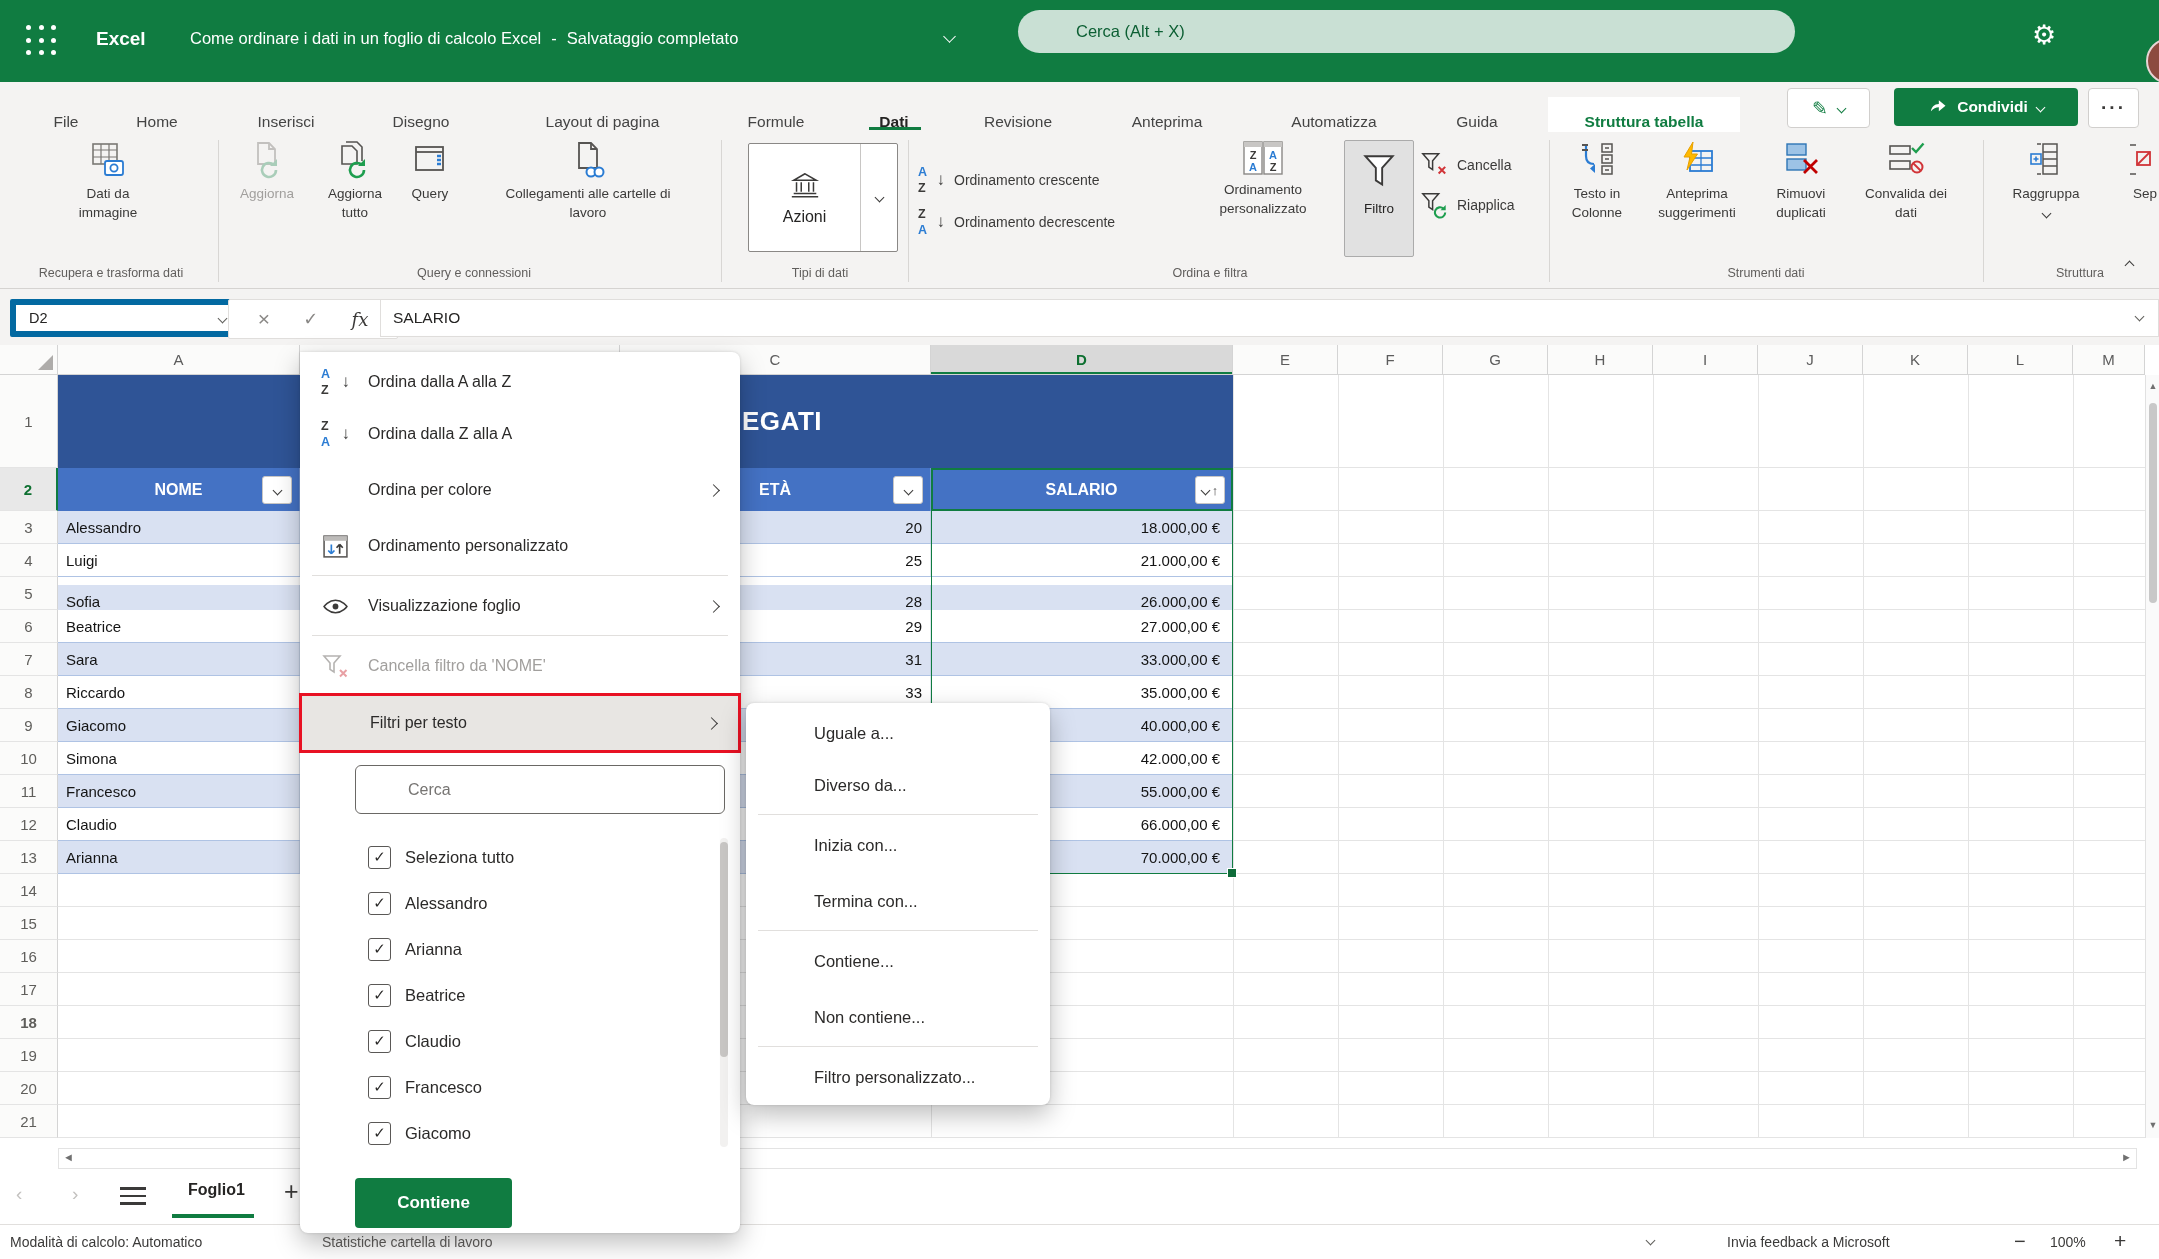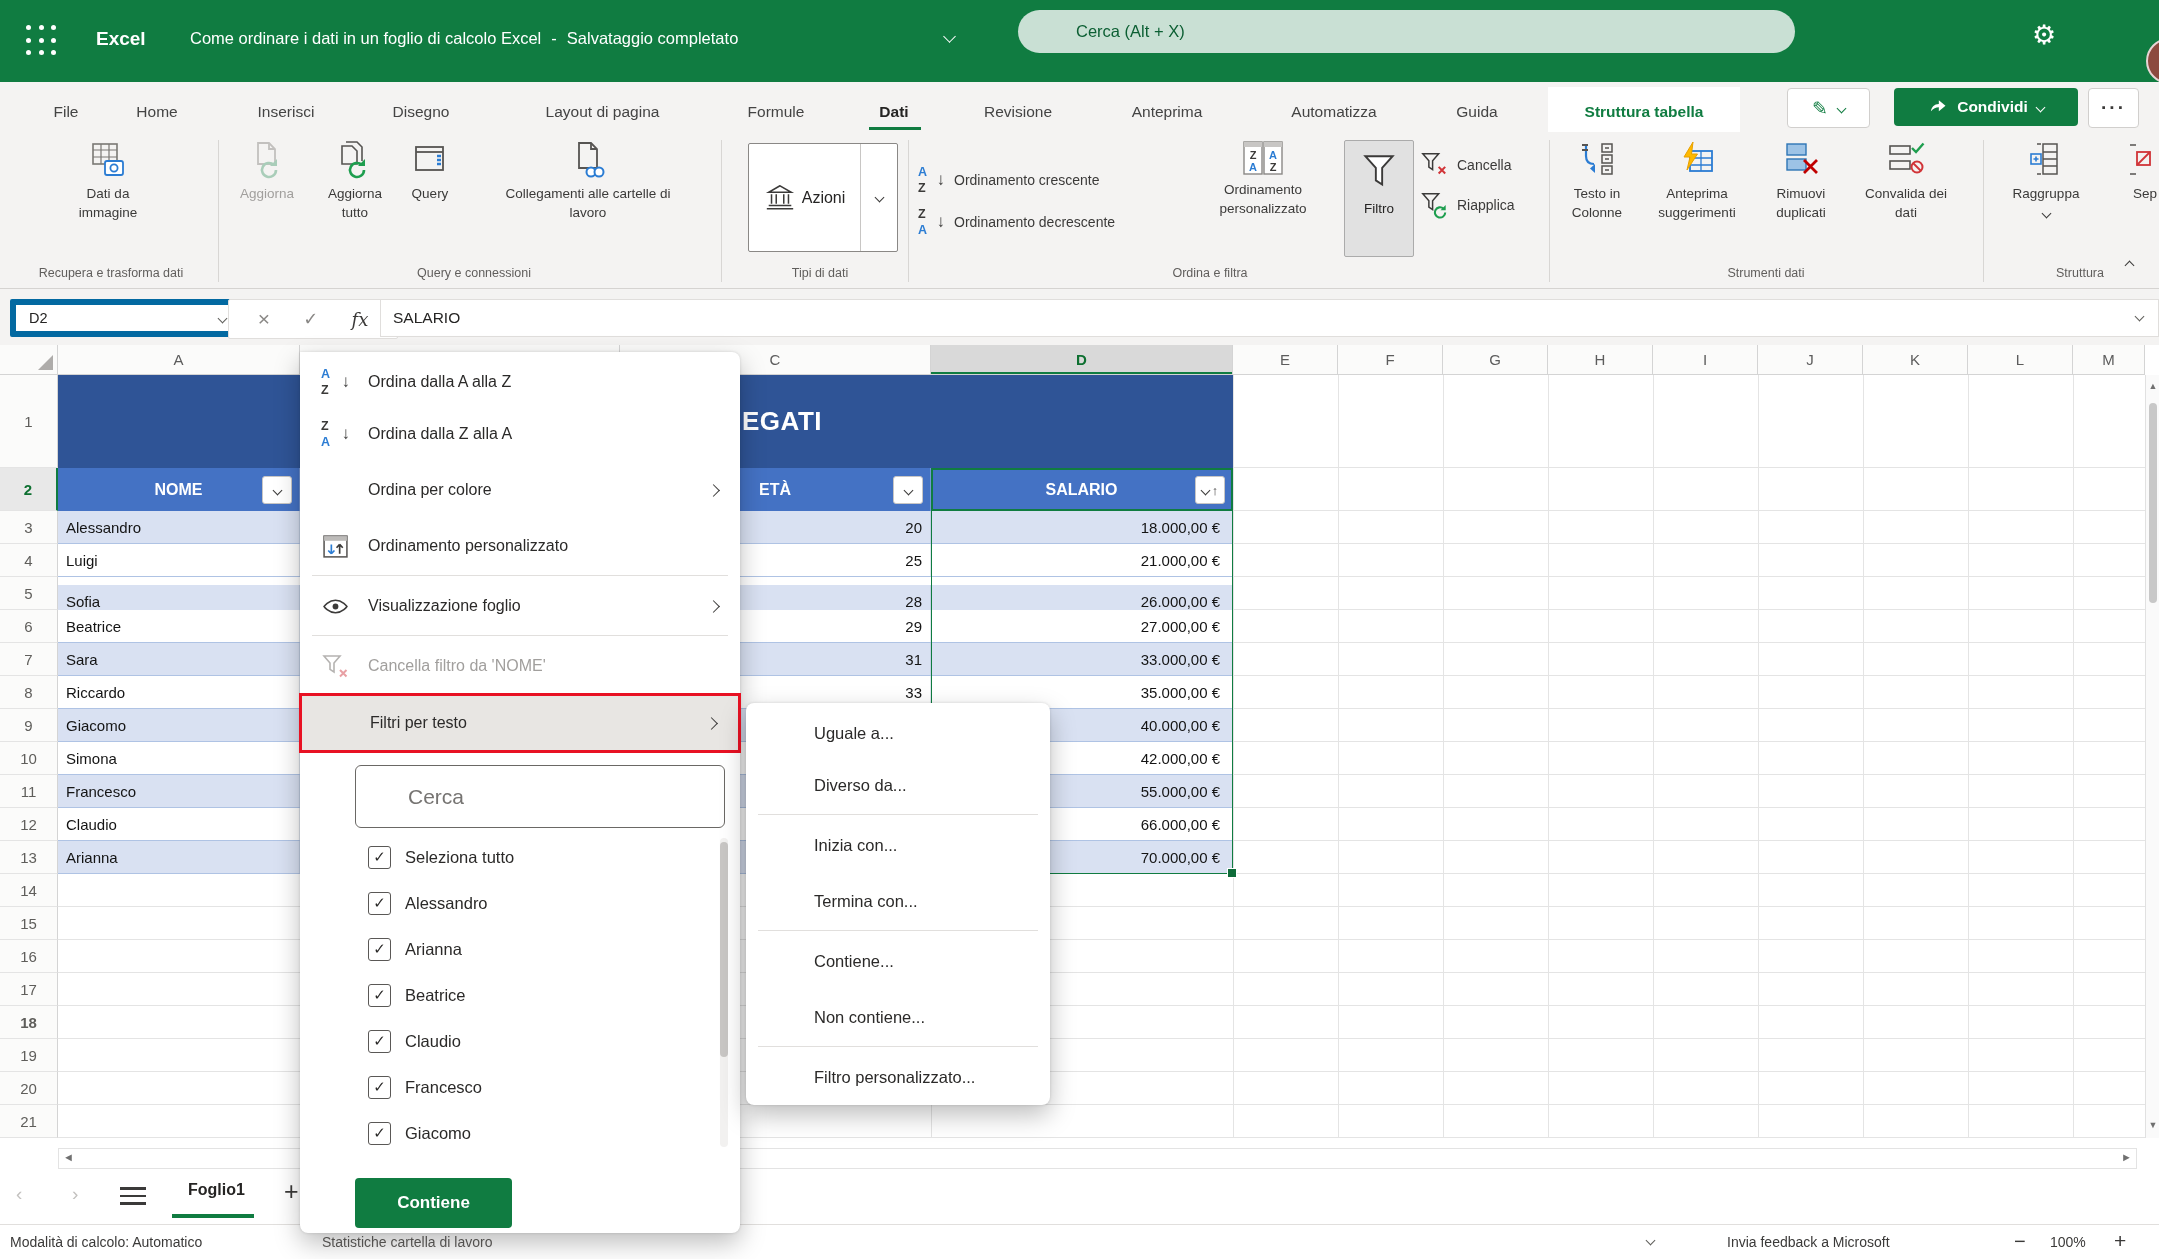--- a/index.html
+++ b/index.html
@@ -22,21 +22,21 @@
   #top-search{position:absolute;left:1018px;top:10px;width:777px;height:43px;background:#C9E0D4;
               border:none;border-radius:22px;color:#0C5F33;font-size:16.5px;padding:0 0 0 58px;
               font-family:"Liberation Sans",sans-serif;box-sizing:border-box;outline:none}
   #top-search::placeholder{color:#0C5F33;opacity:1}
   #top-mag{position:absolute;left:1036px;top:20px;width:22px;height:22px;color:#0C5F33}
   #gear{position:absolute;left:2032px;top:22px;color:#fff;font-size:27px;line-height:1}
   #avatar{position:absolute;left:2146px;top:38px;width:46px;height:46px;border-radius:50%;
           border:2px solid #E8D5D5;background:#8C4A3F;box-sizing:border-box}
   
   #tabrow{position:absolute;left:0;top:82px;width:2159px;height:50px;background:#F4F3F2}
-  .rtab{position:absolute;top:5px;height:50px;display:flex;align-items:center;justify-content:center;
+  .rtab{position:absolute;top:15px;height:50px;display:flex;align-items:center;justify-content:center;
         font-size:15.5px;color:#444;cursor:pointer;white-space:nowrap}
   .rtab.active{font-weight:700;color:#252423}
   #tab-underline{position:absolute;left:869px;top:45px;width:52px;height:3px;background:#107C41}
   .rtab.ctx{background:#fff;color:#107C41;font-weight:600}
   #btn-draft{position:absolute;left:1787px;top:6px;width:81px;height:38px;background:#fff;
              border:1px solid #D1CFCD;border-radius:4px;display:flex;align-items:center;
              justify-content:center;gap:10px;color:#107C41;cursor:pointer}
   #btn-share{position:absolute;left:1894px;top:6px;width:184px;height:38px;background:#107C41;border:none;
              border-radius:4px;display:flex;align-items:center;justify-content:center;gap:9px;
              color:#fff;font-size:15.5px;font-weight:600;cursor:pointer;font-family:"Liberation Sans",sans-serif}
@@ -54,21 +54,21 @@
   .rdiv{position:absolute;top:8px;height:142px;width:1px;background:#D8D6D4}
   .rrow{position:absolute;height:34px;display:flex;align-items:center;gap:9px;font-size:14px;
         color:#3B3A39;cursor:pointer;white-space:nowrap}
   .azicon{position:relative;width:28px;height:30px;display:inline-block;flex:0 0 28px}
   .azicon b{position:absolute;left:1px;font-size:12.5px;line-height:12px;font-weight:700}
   .azicon .t{top:1px}.azicon .b2{bottom:1px}
   .azicon .blue{color:#2B7CD3}.azicon .dark{color:#3B3A39}
   .azicon .ar{position:absolute;right:0;top:5px;font-size:17px;color:#3B3A39}
   #azioni-box{position:absolute;left:748px;top:11px;width:148px;height:107px;background:#fff;
               border:1px solid #8A8886;border-radius:2px;display:flex;cursor:pointer}
-  #azioni-box .main{flex:1;display:flex;flex-direction:row;align-items:center;justify-content:center;
+  #azioni-box .main{flex:1;display:flex;flex-direction:column;align-items:center;justify-content:center;
                     gap:6px;font-size:16px;color:#252423}
   #azioni-box .chev-sec{width:36px;border-left:1px solid #C8C6C4;display:flex;align-items:center;
                         justify-content:center;color:#3B3A39}
   #btn-filtro{position:absolute;left:1344px;top:8px;width:68px;height:115px;background:#E1E1E1;
               border:1px solid #ABABAB;border-radius:2px;text-align:center;font-size:13.5px;
               color:#252423;cursor:pointer}
   #btn-filtro svg{display:block;margin:10px auto 8px}
   #ribbon-collapse{position:absolute;left:2126px;top:130px;color:#3B3A39;cursor:pointer}
   
   #fbar{position:absolute;left:0;top:289px;width:2159px;height:56px;background:#F4F3F2}
@@ -157,22 +157,22 @@
   .mi{position:absolute;left:0;width:440px;height:52px;display:flex;align-items:center;cursor:pointer}
   .mi .mic{position:absolute;left:20px;width:30px;height:30px;display:flex;align-items:center;justify-content:center}
   .mi .mlabel{position:absolute;left:68px;font-size:16px;color:#2B2A29;white-space:nowrap}
   .mi .mchv{position:absolute;right:22px;color:#3B3A39}
   .mi.dis .mlabel{color:#A19F9D}
   .mdiv{position:absolute;left:12px;width:416px;height:1px;background:#E1DFDD}
   #mi-red{position:absolute;left:-1px;top:341px;width:442px;height:60px;background:#E8E6E3;
           border:3px solid #E81123;box-sizing:border-box;display:flex;align-items:center;cursor:pointer}
   #mi-red .mlabel{position:absolute;left:68px;font-size:16px;font-weight:400;color:#2B2A29}
   #mi-red .mchv{position:absolute;right:22px;color:#3B3A39}
-  #msearch{position:absolute;left:55px;top:413px;width:370px;height:63px;border:1.5px solid #6A6865;
-           border-radius:6px;box-sizing:border-box;font-size:21px;color:#2B2A29;
+  #msearch{position:absolute;left:55px;top:413px;width:370px;height:49px;border:1.5px solid #6A6865;
+           border-radius:6px;box-sizing:border-box;font-size:16px;color:#2B2A29;
            padding:0 12px 0 52px;outline:none;font-family:"Liberation Sans",sans-serif}
   #msearch::placeholder{color:#767472;opacity:1}
   #msearch-mag{position:absolute;left:73px;top:427px;width:21px;height:21px;color:#5F5E5B;pointer-events:none}
   .chk{position:absolute;left:0;width:410px;height:46px;display:flex;align-items:center;cursor:pointer}
   .cbox{position:absolute;left:68px;width:21px;height:21px;border:1.6px solid #5A5856;border-radius:3px;
         background:#fff;display:flex;align-items:center;justify-content:center;font-size:15px;color:#2B2A29}
   .clabel{position:absolute;left:105px;font-size:16.5px;color:#2B2A29}
   #mscroll{position:absolute;left:420px;top:486px;width:8px;height:309px;background:#F2F1F0;border-radius:4px}
   #mthumb{position:absolute;left:0;top:4px;width:8px;height:215px;background:#C8C6C4;border-radius:4px;cursor:grab}
   #applica{position:absolute;left:55px;top:826px;width:157px;height:50px;background:#107C41;border:none;

